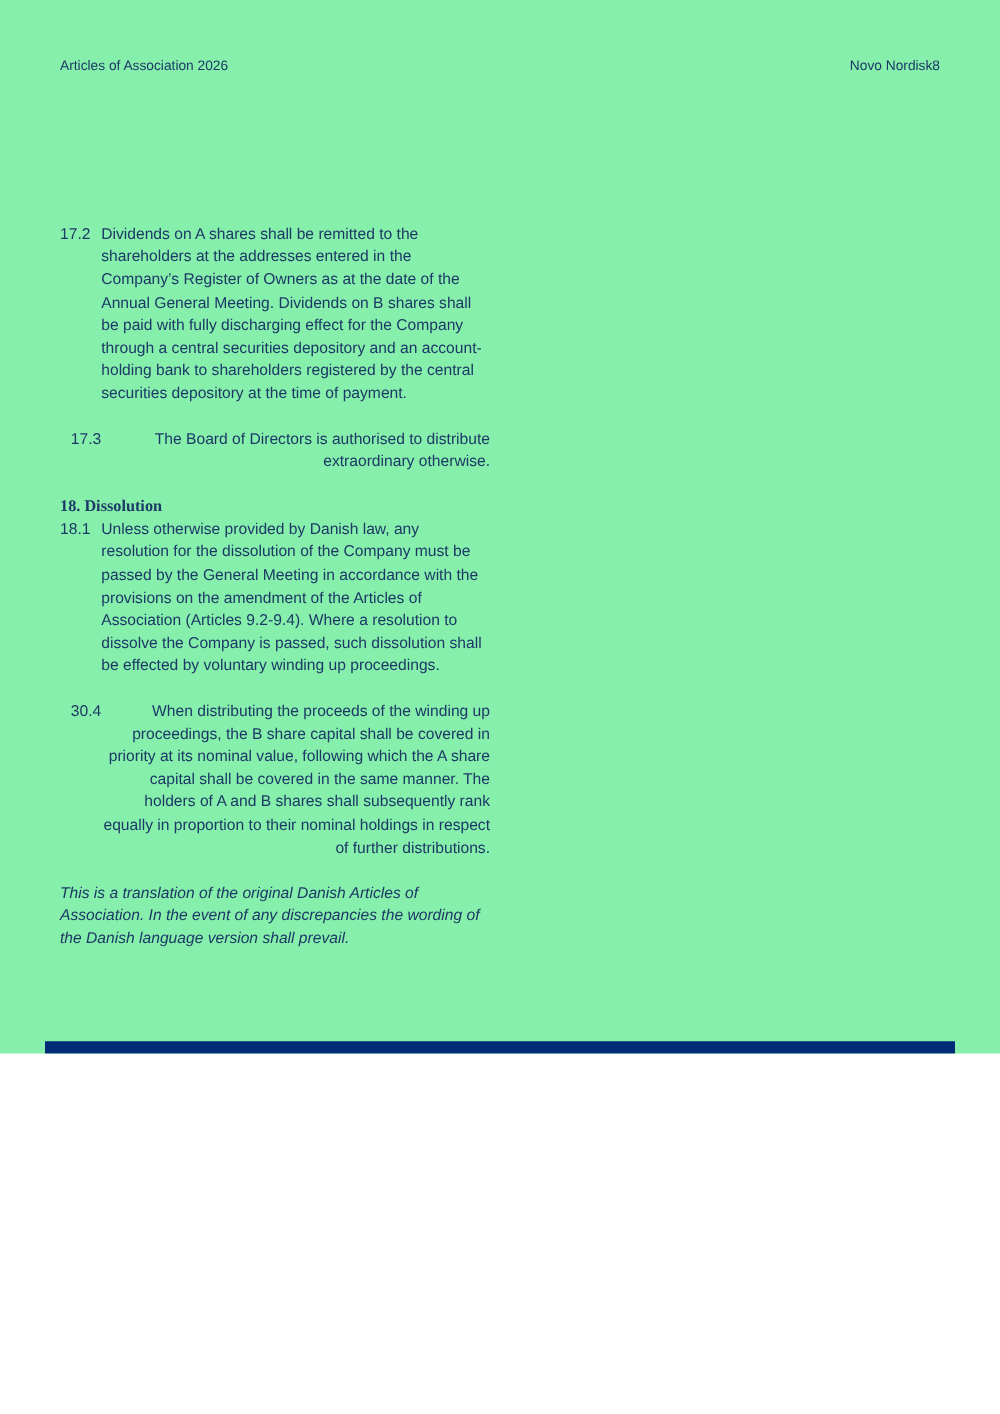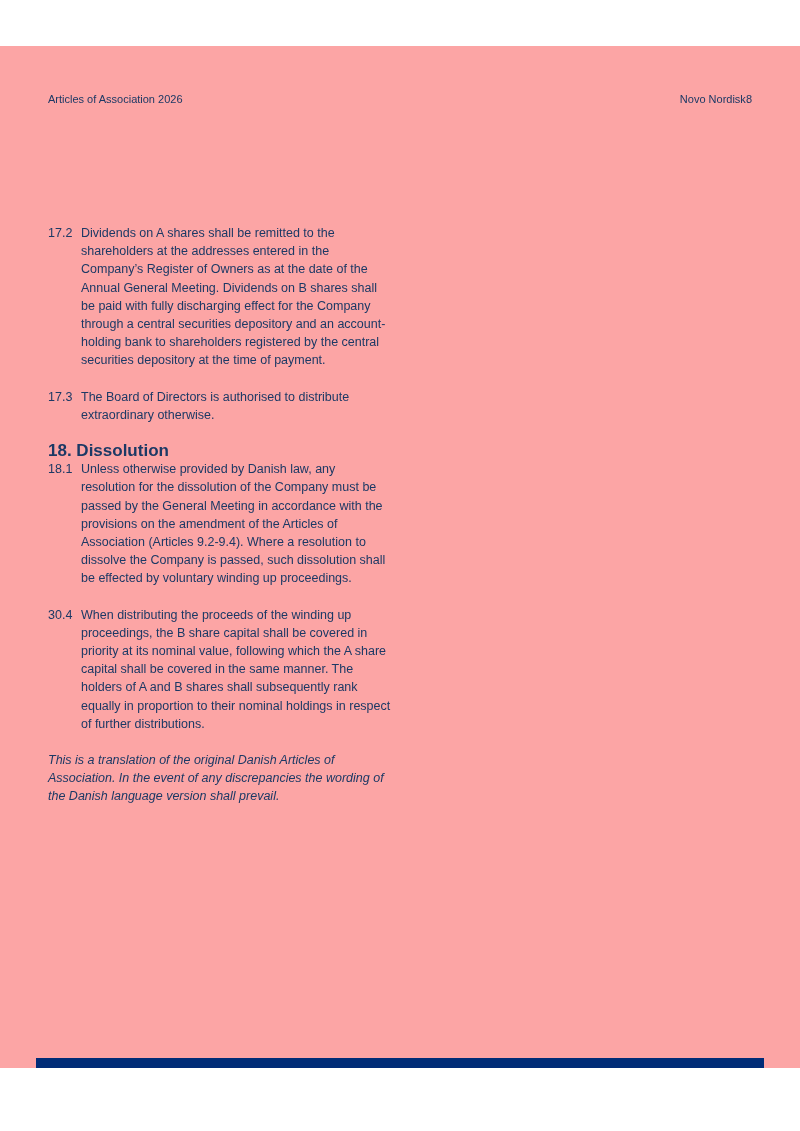--- a/index.html
+++ b/index.html
@@ -4,26 +4,25 @@
 <style>
   * { box-sizing: border-box; }
   html, body {
     margin: 0;
     padding: 0;
     background: #ffffff;
   }
   .page {
     position: relative;
     width: 800px;
-    height: 1022px;
-    background: #fca5a5;
+    height: 843px;
+    background: #86efac;
     font-family: "Liberation Sans", sans-serif;
     color: var(--text-color, #1c3965);
     overflow: hidden;
-    margin-top: 46px;
   }
   .page-header {
     position: absolute;
     top: 47px;
     left: 48px;
     right: 48px;
     display: flex;
     justify-content: space-between;
     align-items: baseline;
     font-size: 11px;
@@ -45,25 +44,26 @@
     display: flex;
     align-items: flex-start;
   }
   .clause .num {
     flex: 0 0 33px;
   }
   .clause .txt {
     margin: 0;
     width: 311px;
   }
-  .mt { margin-top: 18px; }
+  .mt { margin-top: 18px; text-align: right; }
   .section-heading {
-    font-size: 17px;
+    font-size: 13px;
     font-weight: bold;
     margin: 18px 0 0 0;
+    font-family: Liberation Serif, serif;
   }
   .note {
     margin: 18px 0 0 0;
     font-style: italic;
     width: 342px;
   }
   .footer-bar {
     position: absolute;
     left: 36px;
     right: 36px;

